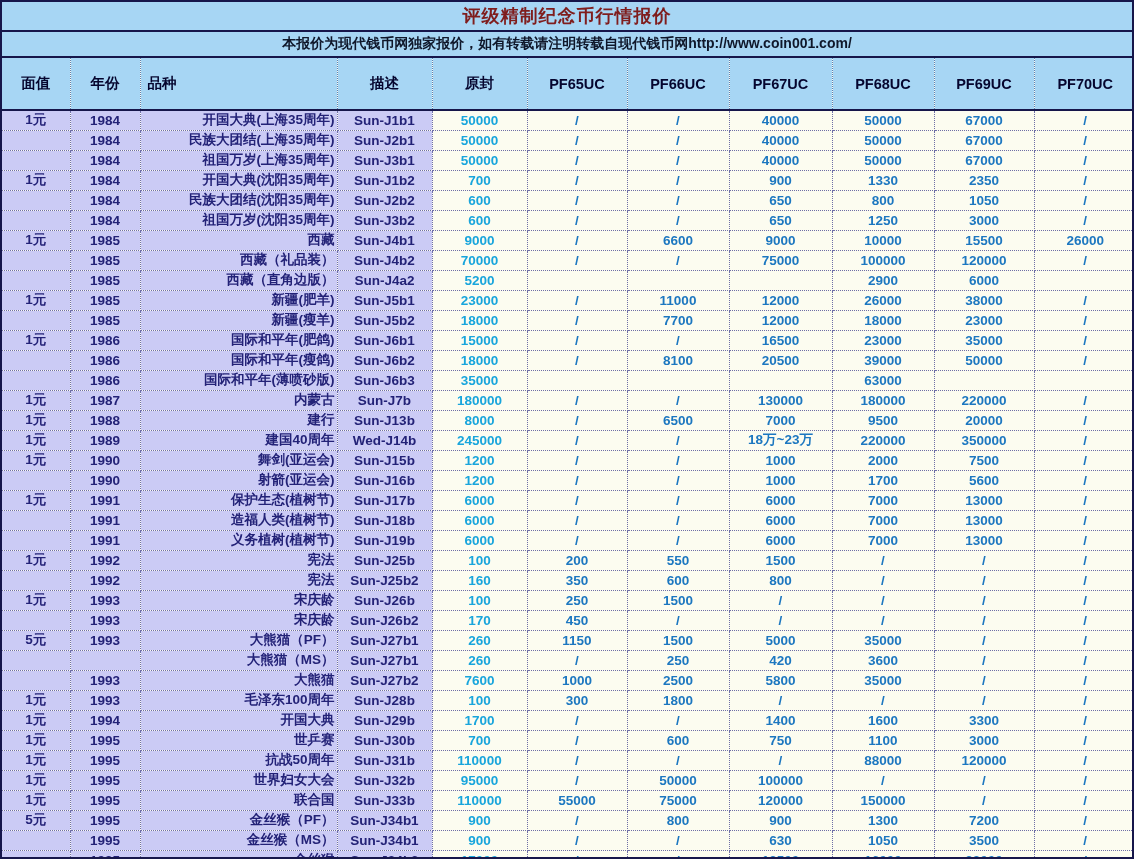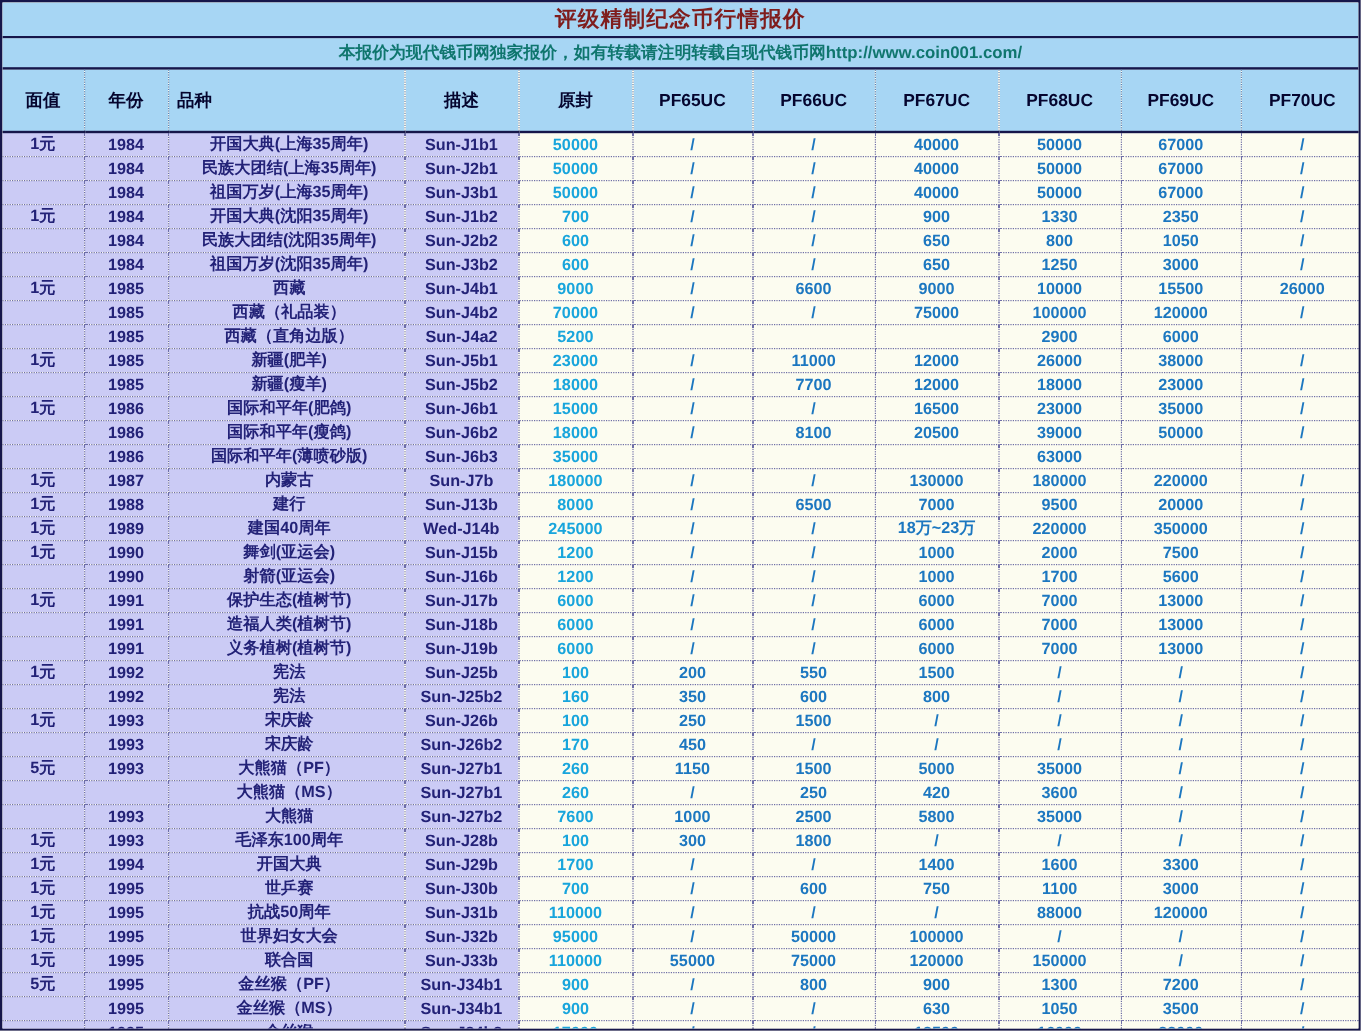--- a/index.html
+++ b/index.html
@@ -30,21 +30,21 @@
 
   .subtitle-bar {
     height: 26px;
     background: #a7d6f4;
     border-bottom: 2px solid #16164a;
     display: flex;
     align-items: center;
     justify-content: center;
     font-size: 14px;
     font-weight: bold;
-    color: #0f766e;
+    color: #0f172a;
   }
 
   table.quotes {
     width: 1134px;
     border-collapse: collapse;
     table-layout: fixed;
   }
 
   thead th {
     height: 22px;
@@ -71,21 +71,21 @@
     border-bottom: 1px dotted #6e6ea6;
     padding: 0 2px;
     white-space: nowrap;
     overflow: hidden;
   }
   tbody td:last-child { border-right: none; }
   tbody tr:last-child td { border-bottom: none; }
 
   
   td.lv { background: #cbcbf5; color: #232277; }
-  td.c2 { text-align: center; padding-left: 7px; }
+  td.c2 { text-align: right; padding-left: 7px; }
   
   td.yf { background: #fcfcf0; color: #18a5dc; }
   td.pf { background: #fcfcf0; color: #1c77c0; }
 
   .watermark {
     position: absolute;
     right: 12px;
     bottom: 11px;
     font-size: 27px;
     font-weight: bold;

